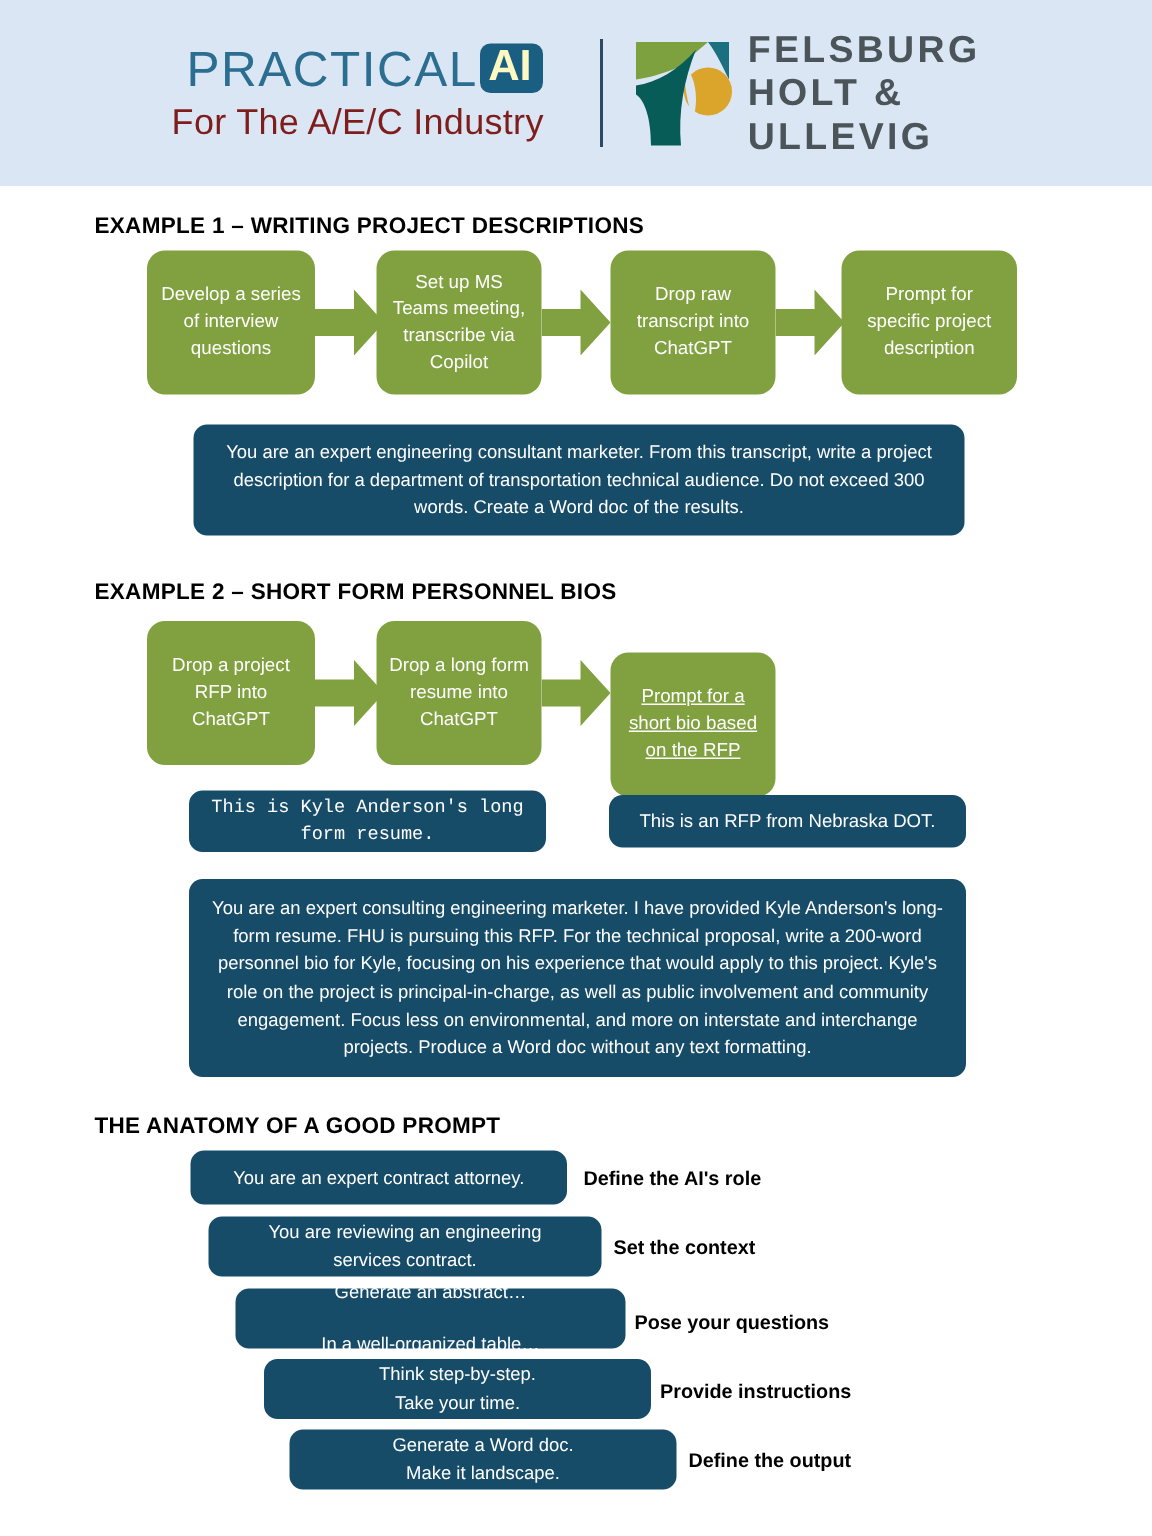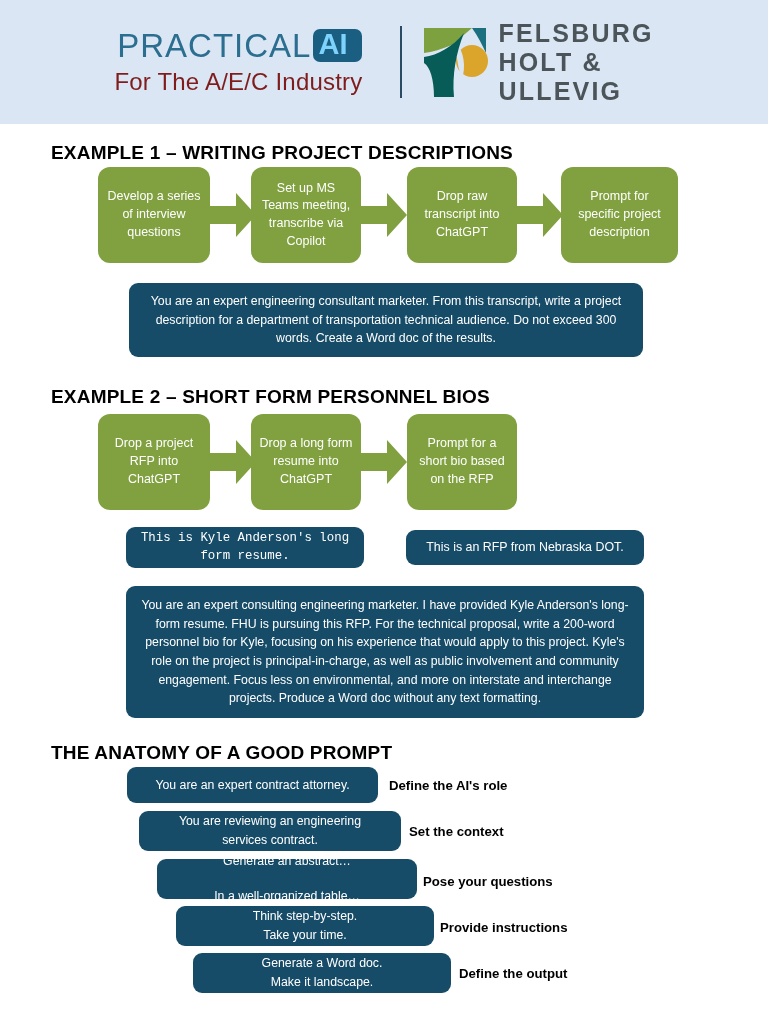--- a/index.html
+++ b/index.html
@@ -22,42 +22,42 @@
 
   .brand { text-align: right; padding-right: 18px; }
   .brand-line1 {
     display:flex; align-items:center; justify-content:flex-end;
     font-size: 33px; letter-spacing: 0.5px;
     color:#2b6e8f; font-weight: 400;
     line-height: 1;
   }
   .brand-practical { font-family:"Liberation Sans", sans-serif; font-weight:400; letter-spacing:1px; }
   .brand-ai {
-    background:#1a5e82; color:#7dd3fc; font-weight:700;
-    border-radius:7px; padding:1px 15px 3px 5px; margin-left:2px;
+    background:#1a5e82; color:#fef9c3; font-weight:700;
+    border-radius:7px; padding:1px 8px 3px 5px; margin-left:2px;
     font-size:29px; line-height:1; letter-spacing:0px;
   }
   .brand-line2 {
     font-size: 24px; color:#7f1d1d; margin-top:6px; letter-spacing:0.2px;
     text-align:right; font-weight:400;
   }
   .divider-bar { width:2px; height:72px; background:#2b4a63; margin:0 20px; }
 
   .fhu { display:flex; align-items:center; gap:10px; }
   .fhu-mark { width:66px; height:78px; flex:0 0 auto; }
   .fhu-name {
     color:#4a5459; font-size:25px; line-height:1.16; letter-spacing:2.2px;
     font-weight:700;
   }
   .fhu-name div { white-space: nowrap; }
 
   
   .section-title {
-    position:absolute; left:51px;
-    font-size:19px; font-weight:700; color:#000000;
+    position:absolute; left:63px;
+    font-size:15px; font-weight:700; color:#000000;
     letter-spacing:0.2px; white-space:nowrap;
   }
 
   
   .gbox {
     position:absolute;
     background:#81a141; color:#ffffff;
     border-radius:12px;
     display:flex; align-items:center; justify-content:center; text-align:center;
     font-size:12.5px; line-height:1.42;
@@ -155,21 +155,21 @@
 <svg class="garrow" style="left:210px; top:440px;" width="46" height="44" viewBox="0 0 46 44">
   <path d="M0 13 H26 V0 L46 22 L26 44 V31 H0 Z" fill="#81a141"></path>
 </svg>
 
 <div class="gbox" style="left:251px; top:414px; width:110px; height:96px;">Drop a long form resume into ChatGPT</div>
 
 <svg class="garrow" style="left:361px; top:440px;" width="46" height="44" viewBox="0 0 46 44">
   <path d="M0 13 H26 V0 L46 22 L26 44 V31 H0 Z" fill="#81a141"></path>
 </svg>
 
-<div class="gbox" style="left:407px; top:414px; width:110px; height:96px;">Prompt for a short bio based on the RFP</div>
+<div class="gbox" style="left:407px; top:435px; width:110px; height:96px;text-decoration:underline;">Prompt for a short bio based on the RFP</div>
 
 <div class="bbox tight" style="left:126px; top:527px; width:238px; height:41px;font-family:Liberation Mono, monospace;">This is Kyle Anderson's long form resume.</div>
 
 <div class="bbox tight" style="left:406px; top:530px; width:238px; height:35px;">This is an RFP from Nebraska DOT.</div>
 
 <div class="bbox" style="left:126px; top:586px; width:518px; height:132px;">You are an expert consulting engineering marketer.  I have provided Kyle Anderson's long-form resume.  FHU is pursuing this RFP.  For the technical proposal, write a 200-word personnel bio for Kyle, focusing on his experience that would apply to this project.  Kyle's role on the project is principal-in-charge, as well as public involvement and community engagement.   Focus less on environmental, and more on interstate and interchange projects.  Produce a Word doc without any text formatting.</div>
 
 <div class="section-title" style="top:742px;">THE ANATOMY OF A GOOD PROMPT</div>
 
 <div class="bbox" style="left:127px; top:767px; width:251px; height:36px;">

